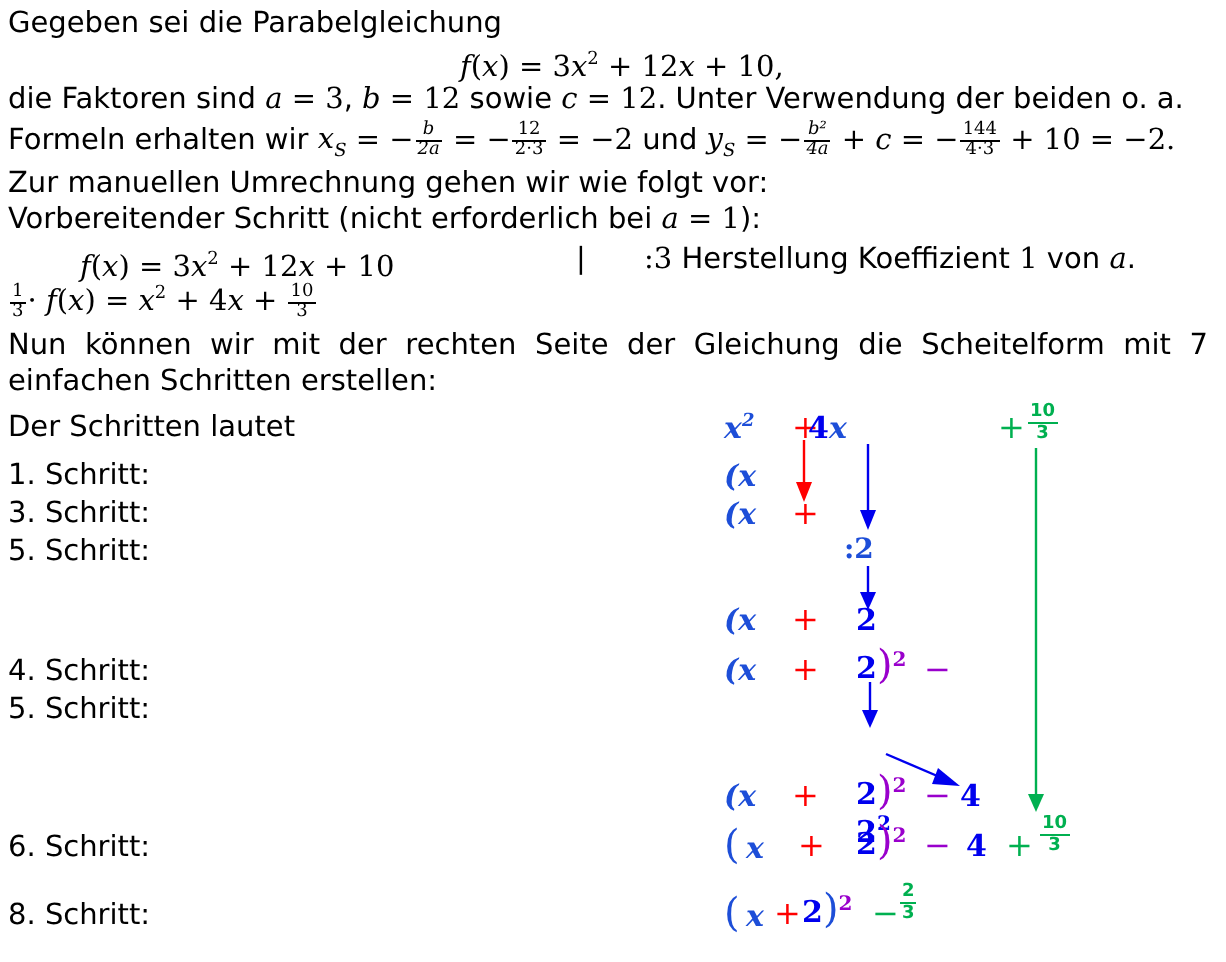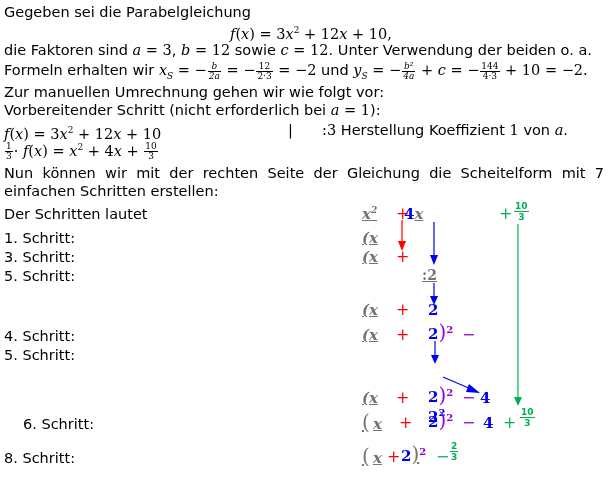--- a/index.html
+++ b/index.html
@@ -11,50 +11,50 @@
   .frac { display:inline-block; vertical-align:middle; text-align:center; font-size:9px; line-height:9px; margin:0 1px; }
   .frac .num { display:block; border-bottom:1px solid #000; padding:0 1px; }
   .frac .den { display:block; padding:0 1px; }
   .sup { font-size:9px; vertical-align:super; }
   .just { width:600px; text-align:justify; text-align-last:justify; }
   .s { position:absolute; white-space:nowrap; font-family:"DejaVu Serif", serif; font-weight:bold; }
   .red { color:#ff0000; }
   .blue { color:#0000ee; }
   .purple { color:#9900cc; }
   .green { color:#00b050; }
-  .blk { color:#737373;text-decoration:underline; }
+  .blk { color:#1d4ed8; }
   .it { font-style:italic; }
   .gfrac { display:inline-block; text-align:center; font-size:9px; line-height:10px; font-weight:bold; font-family:"DejaVu Sans", sans-serif; }
   .gfrac .num { display:block; border-bottom:1px solid #00b050; padding:0 1px; }
   .gfrac .den { display:block; padding:0 1px; }
   svg.arrows { position:absolute; left:0; top:0; pointer-events:none; }
 </style>
 </head>
 <body>
 
 <div class="line" style="top:3px;">Gegeben sei die Parabelgleichung</div>
 <div class="line mn" style="top:21px; left:230px;"><span class="m">f</span>(<span class="m">x</span>) = 3<span class="m">x</span><span class="sup">2</span> + 12<span class="m">x</span> + 10,</div>
 <div class="line" style="top:41px;"><span>die Faktoren sind </span><span class="m">a</span><span class="mn"> = 3</span>, <span class="m">b</span><span class="mn"> = 12</span><span> sowie </span><span class="m">c</span><span class="mn"> = 12</span><span>. Unter Verwendung der beiden o. a.</span></div>
 <div class="line" style="top:61px;"><span>Formeln erhalten wir </span><span class="m">x<sub style="font-size:9px;">S</sub></span><span class="mn"> = −</span><span class="frac m"><span class="num">b</span><span class="den">2a</span></span><span class="mn"> = −</span><span class="frac mn"><span class="num">12</span><span class="den">2·3</span></span><span class="mn"> = −2</span><span> und </span><span class="m">y<sub style="font-size:9px;">S</sub></span><span class="mn"> = −</span><span class="frac m"><span class="num">b²</span><span class="den">4a</span></span><span class="mn"> + <i>c</i> = −</span><span class="frac mn"><span class="num">144</span><span class="den">4·3</span></span><span class="mn"> + 10 = −2.</span></div>
 <div class="line" style="top:83px;">Zur manuellen Umrechnung gehen wir wie folgt vor:</div>
 <div class="line" style="top:101px;">Vorbereitender Schritt (nicht erforderlich bei <span class="m">a</span><span class="mn"> = 1</span>):</div>
-<div class="line mn" style="top:121px;"><span class="m">f</span>(<span class="m">x</span>) = 3<span class="m">x</span><span class="sup">2</span> + 12<span class="m">x</span> + 10</div>
+<div class="line mn" style="top:121px;margin-left:36px;"><span class="m">f</span>(<span class="m">x</span>) = 3<span class="m">x</span><span class="sup">2</span> + 12<span class="m">x</span> + 10</div>
 <div class="line" style="top:121px; left:288px;">|</div>
 <div class="line" style="top:121px; left:322px;"><span class="mn">:3</span> Herstellung Koeffizient <span class="mn">1</span> von <span class="m">a</span>.</div>
 <div class="line mn" style="top:138px;"><span class="frac mn"><span class="num">1</span><span class="den">3</span></span>· <span class="m">f</span>(<span class="m">x</span>) = <span class="m">x</span><span class="sup">2</span> + 4<span class="m">x</span> + <span class="frac mn"><span class="num">10</span><span class="den">3</span></span></div>
 <div class="line just" style="top:164px;">Nun können wir mit der rechten Seite der Gleichung die Scheitelform mit 7</div>
 <div class="line" style="top:182px;">einfachen Schritten erstellen:</div>
 
 <div class="line" style="top:205px;">Der Schritten lautet</div>
 <div class="line" style="top:229px;">1. Schritt:</div>
 <div class="line" style="top:248px;">3. Schritt:</div>
 <div class="line" style="top:267px;">5. Schritt:</div>
 <div class="line" style="top:327px;">4. Schritt:</div>
 <div class="line" style="top:346px;">5. Schritt:</div>
-<div class="line" style="top:415px;margin-left:19px;">6. Schritt:</div>
+<div class="line" style="top:415px;">6. Schritt:</div>
 <div class="line" style="top:449px;">8. Schritt:</div>
 
 <div class="s blk it" style="left:362px; top:205px; font-size:15px;"><span>x</span><span style="font-size:9px; vertical-align:super;">2</span></div>
 <div class="s red" style="left:396px; top:204px; font-weight:normal; font-size:16px;">+</div>
 <div class="s blue" style="left:404px; top:205px; font-size:15px;"><span>4</span><span class="blk it">x</span></div>
 <div class="s green" style="left:499px; top:204px; font-weight:normal; font-size:16px;">+</div>
 <div class="s green" style="left:514px; top:201px;"><span class="gfrac"><span class="num">10</span><span class="den">3</span></span></div>
 
 <div class="s blk it" style="left:362px; top:229px; font-size:15px;">(x</div>
 

